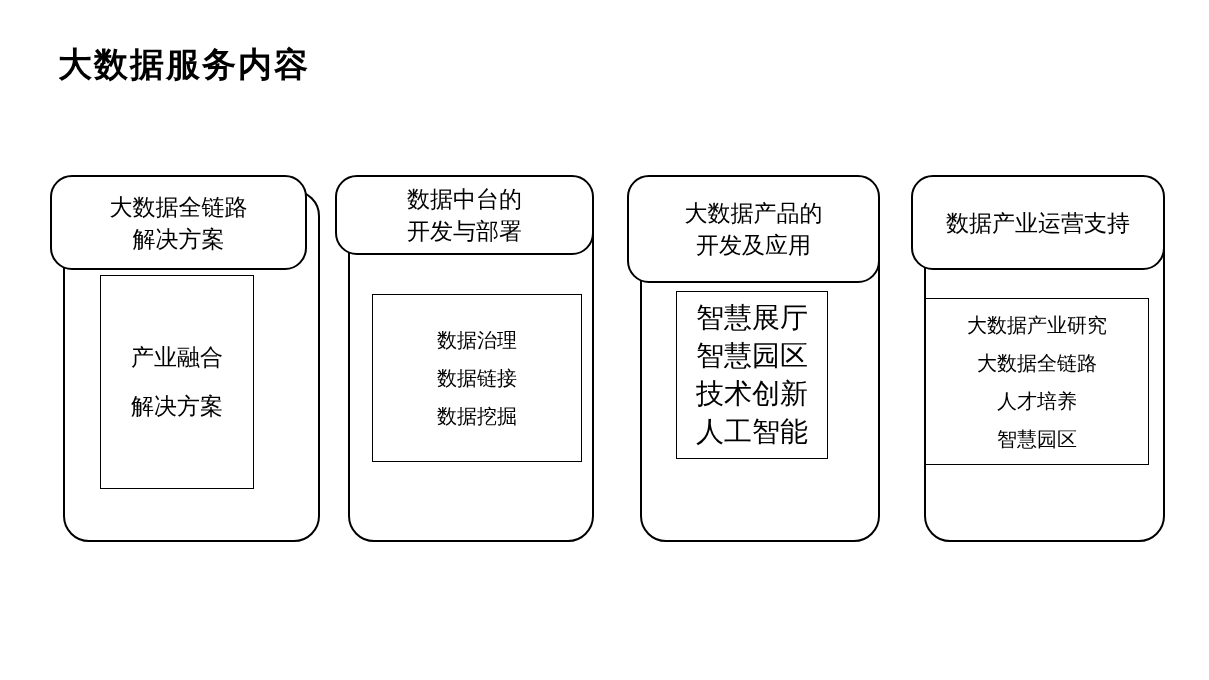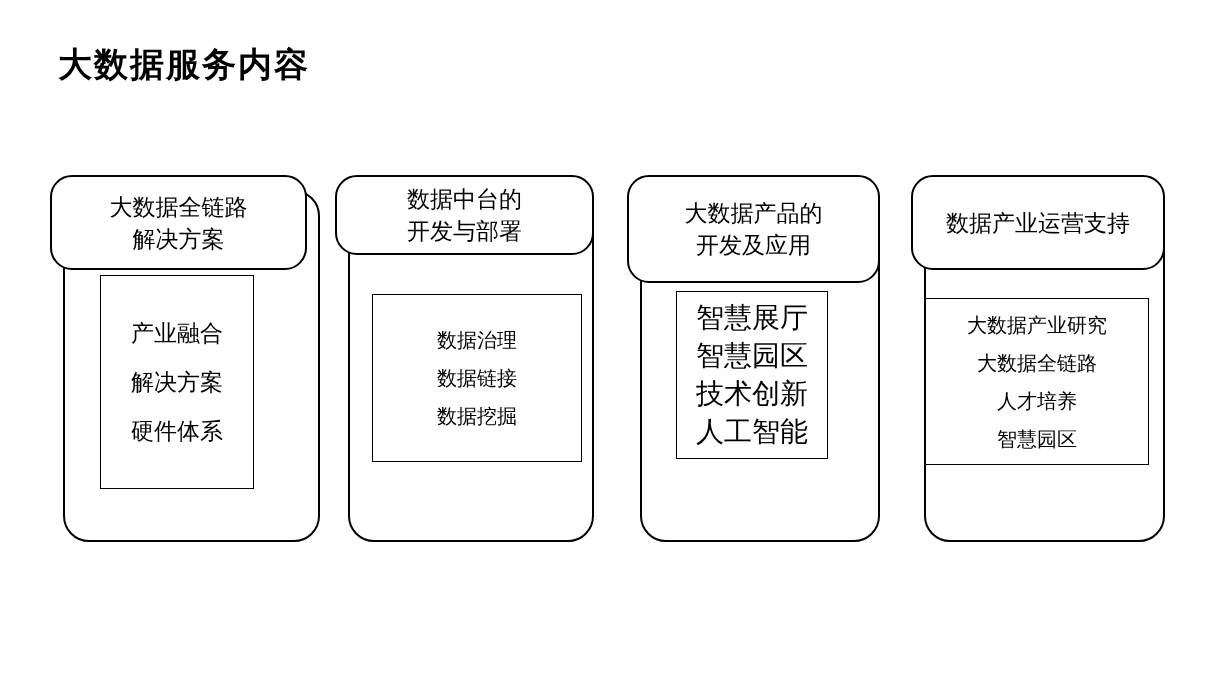--- a/index.html
+++ b/index.html
@@ -128,21 +128,20 @@
 
   <div class="card" id="card-1">
     <div class="card-body"></div>
     <div class="card-header">
       <span class="card-header-text">大数据全链路
 解决方案</span>
     </div>
     <div class="inner-box">
       <div class="inner-item">产业融合</div>
       <div class="inner-item">解决方案</div>
-      <div class="inner-item">硬件体系</div>
     </div>
   </div>
 
   <div class="card" id="card-2">
     <div class="card-body"></div>
     <div class="card-header">
       <span class="card-header-text">数据中台的
 开发与部署</span>
     </div>
     <div class="inner-box">

